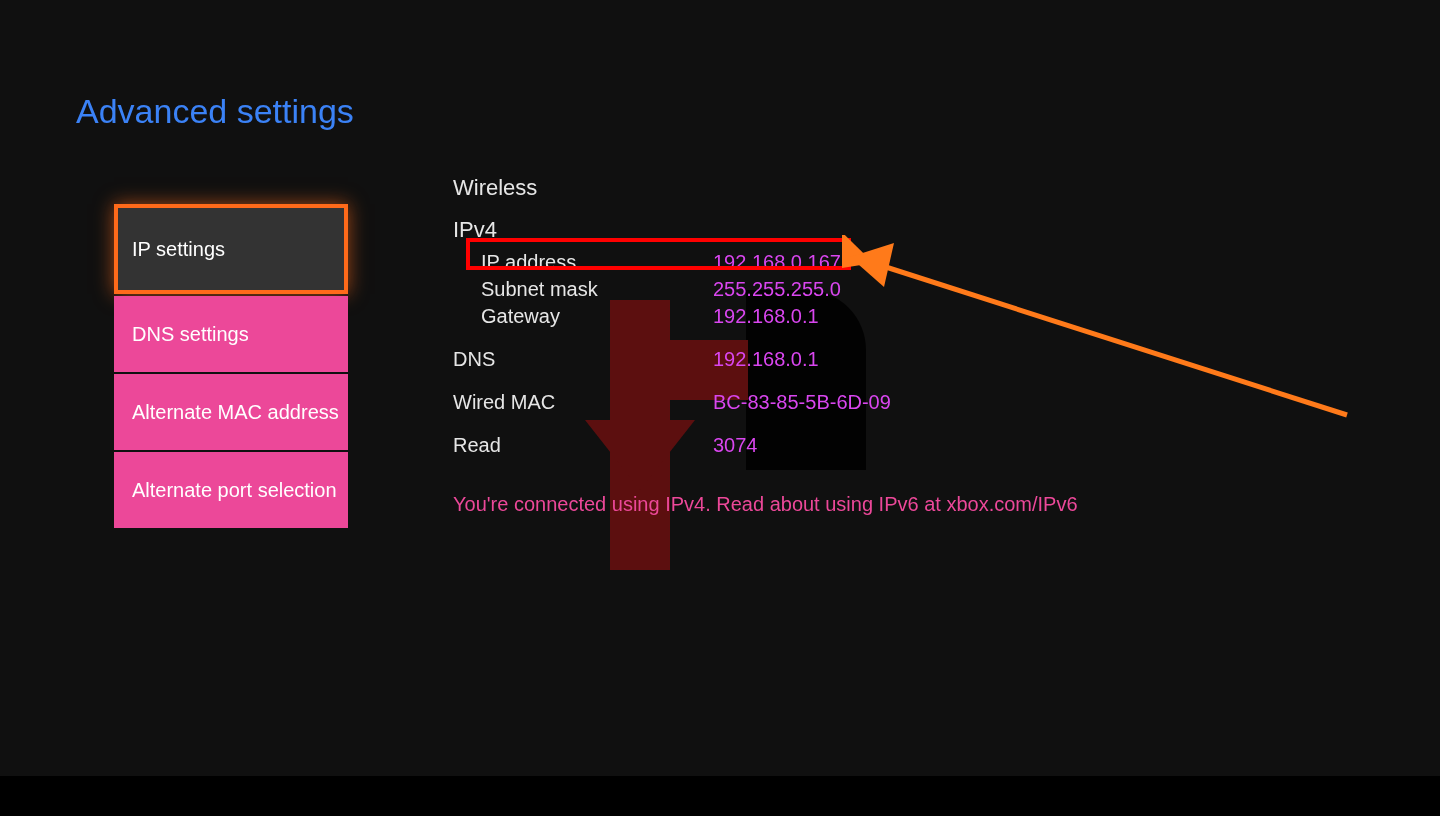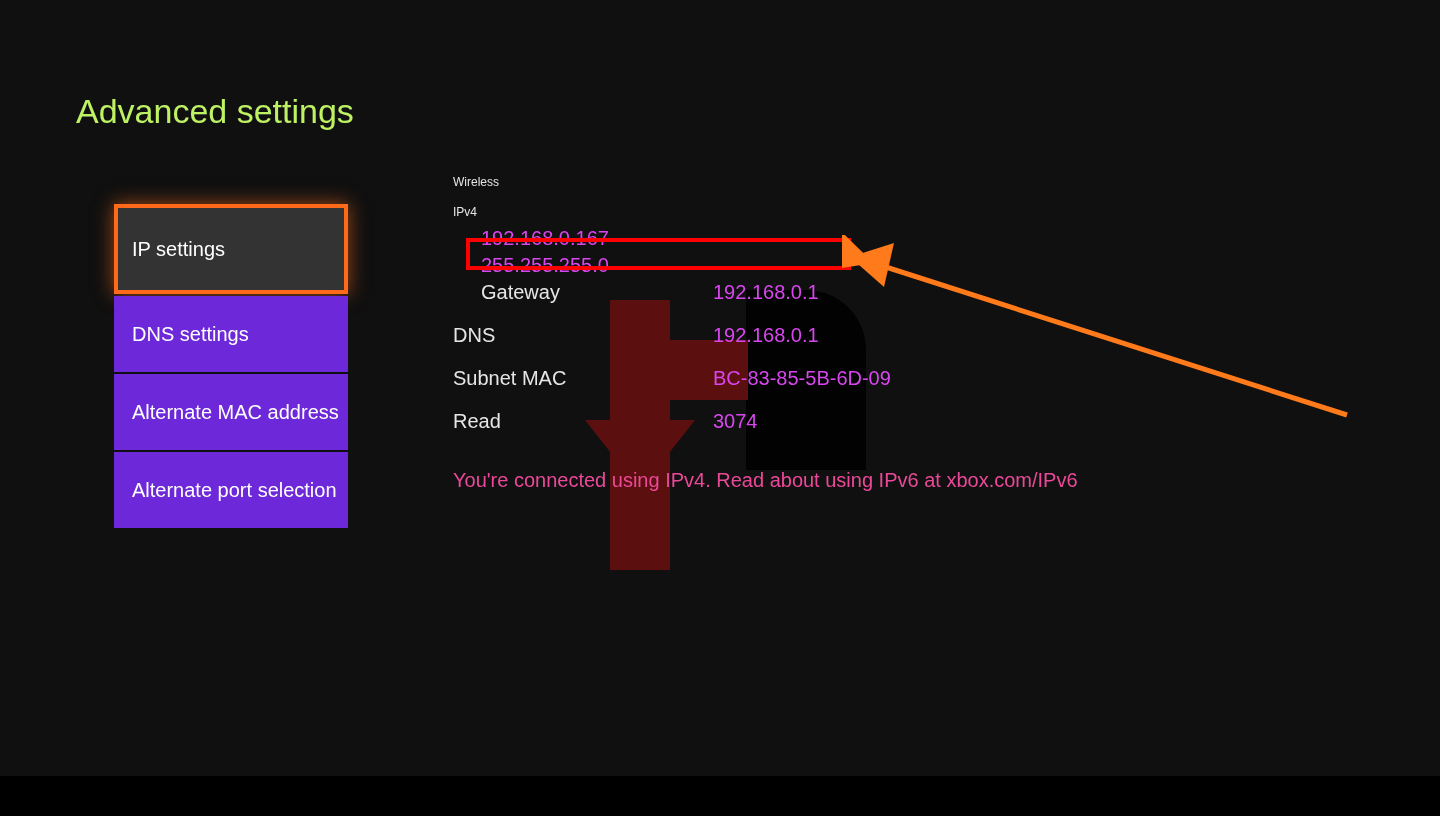--- a/index.html
+++ b/index.html
@@ -15,33 +15,33 @@
       color: #ffffff;
       overflow: hidden;
       position: relative;
     }
     .page-title {
       position: absolute;
       left: 76px;
       top: 92px;
       font-size: 34px;
       font-weight: 400;
-      color: #bef264;
+      color: #3b82f6;
     }
     .sidebar {
       position: absolute;
       left: 70px;
       top: 204px;
       width: 278px;
       padding-left: 44px;
     }
     .sidebar-item {
       width: 100%;
       height: 76px;
-      background: #6d28d9;
+      background: #ec4899;
       display: flex;
       align-items: center;
       padding-left: 18px;
       font-size: 20px;
       color: #ffffff;
       margin-bottom: 2px;
       cursor: pointer;
     }
     .sidebar-item.selected {
       background: #333333;
@@ -56,21 +56,21 @@
       top: 175px;
       font-size: 20px;
       color: #e6e6e6;
     }
     .detail-section {
       margin-bottom: 16px;
     }
     .detail-heading {
       margin-bottom: 6px;
       font-weight: 400;
-      font-size: 12px;
+      font-size: 22px;
     }
     .detail-row {
       display: flex;
       line-height: 27px;
     }
     .detail-row.indented {
       padding-left: 28px;
     }
     .detail-label {
       width: 230px;
@@ -199,41 +199,43 @@
 
 <div class="details-panel">
 
   <div class="detail-section">
     <div class="detail-heading">Wireless</div>
   </div>
 
   <div class="detail-section" style="">
     <div class="detail-heading">IPv4</div>
     <div class="detail-row indented">
+      <span class="detail-label">IP address</span>
       <span class="detail-value">192.168.0.167</span>
     </div>
     <div class="detail-row indented">
+      <span class="detail-label">Subnet mask</span>
       <span class="detail-value">255.255.255.0</span>
     </div>
     <div class="detail-row indented">
       <span class="detail-label">Gateway</span>
       <span class="detail-value">192.168.0.1</span>
     </div>
   </div>
 
   <div class="detail-section">
     <div class="detail-row">
       <span class="detail-label" style="width:260px;">DNS</span>
       <span class="detail-value">192.168.0.1</span>
     </div>
   </div>
 
   <div class="detail-section">
     <div class="detail-row">
-      <span class="detail-label" style="width:260px;">Subnet MAC</span>
+      <span class="detail-label" style="width:260px;">Wired MAC</span>
       <span class="detail-value">BC-83-85-5B-6D-09</span>
     </div>
   </div>
 
   <div class="detail-section">
     <div class="detail-row">
       <span class="detail-label" style="width:260px;">Read</span>
       <span class="detail-value">3074</span>
     </div>
   </div>

